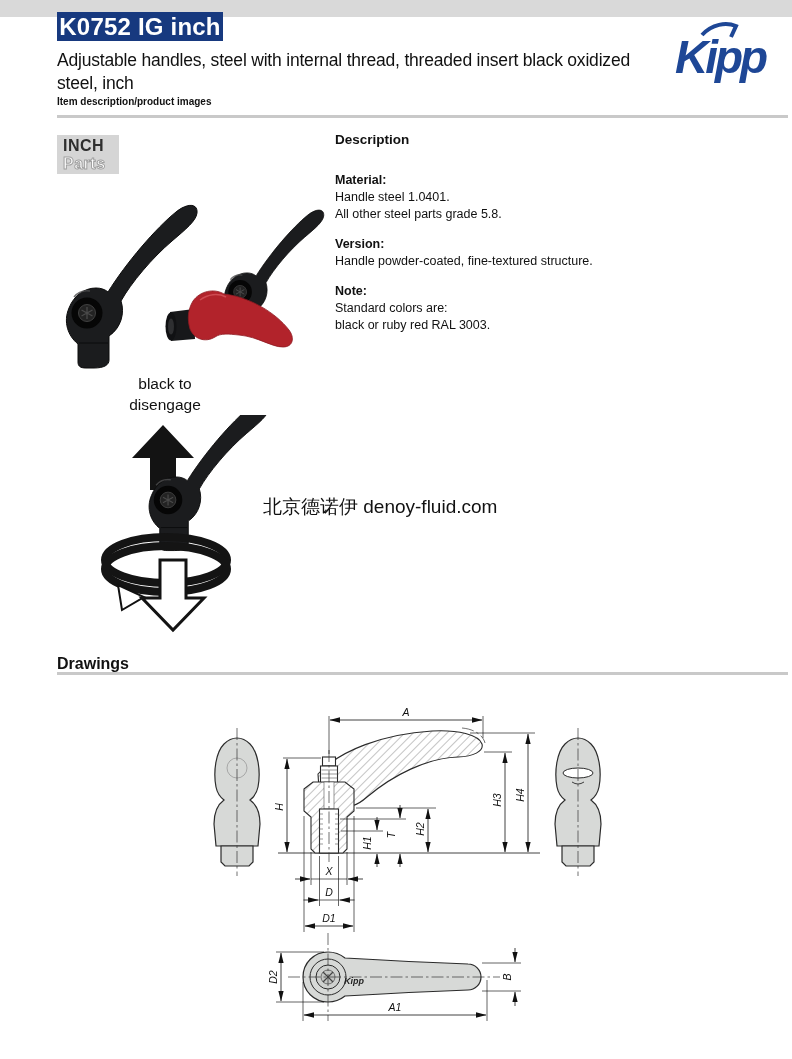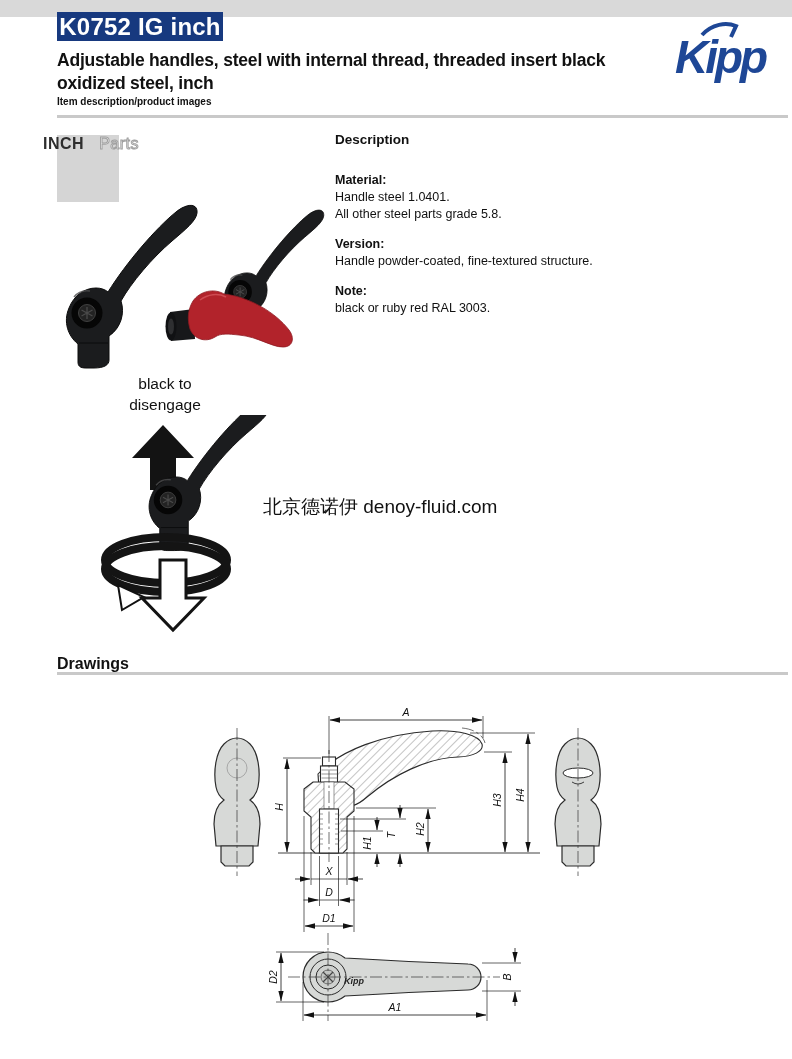--- a/index.html
+++ b/index.html
@@ -11,34 +11,34 @@
   .abs{position:absolute;}
   .top-band{left:0;top:0;width:792px;height:17px;background:#d9d9d9;}
   .code-badge{
     left:57px;top:12px;width:166px;height:29px;background:#17397f;
     color:#fff;font-weight:bold;font-size:24px;
     display:flex;align-items:center;justify-content:center;letter-spacing:.2px;
   }
   .brand-logo{left:672px;top:20px;width:96px;height:64px;}
   .page-title{
     left:57px;top:49px;width:614px;margin:0;
-    font-size:17.5px;line-height:23px;font-weight:bold;letter-spacing:-.2px;
+    font-size:17.5px;line-height:23px;font-weight:normal;letter-spacing:-.2px;
   }
   .section-label{left:57px;top:96px;font-size:10px;font-weight:bold;}
   .rule{left:57px;width:731px;height:3px;background:#c9c9c9;}
   .rule-1{top:115px;}
   .rule-2{top:672px;}
   .inch-badge{
-    left:57px;top:135px;width:62px;height:67px;background:#d5d5d5;
-    display:flex;justify-content:center;padding-left:6px;box-sizing:border-box;
+    left:57px;top:135px;width:62px;height:39px;background:#d5d5d5;
+    display:flex;flex-direction:column;justify-content:center;padding-left:6px;box-sizing:border-box;
   }
   .inch-top{font-size:16px;font-weight:bold;color:#2e2e2e;letter-spacing:.5px;line-height:18px;}
   .inch-bottom{
-    font-size:16px;font-weight:normal;line-height:18px;letter-spacing:.5px;
-    color:#fff;margin-left:15px;-webkit-text-stroke:1px #a0a0a0;
+    font-size:16px;font-weight:bold;line-height:18px;letter-spacing:.5px;
+    color:#fff;-webkit-text-stroke:1px #a0a0a0;
   }
   .description{left:335px;top:131px;width:330px;font-size:12.5px;line-height:17px;}
   .description h2{margin:0 0 24px 0;font-size:13.5px;font-weight:bold;}
   .description p{margin:0;}
   .description .lbl{margin-top:13px;font-weight:bold;}
   .lift-caption{left:95px;top:373px;width:140px;text-align:center;font-size:15.5px;line-height:21px;}
   .watermark{left:263px;top:494px;font-size:19px;font-weight:normal;white-space:nowrap;}
   .drawings-heading{left:57px;top:655px;font-size:16px;font-weight:bold;}
 
   
@@ -121,20 +121,21 @@
 <div class="abs watermark">北京德诺伊 denoy-fluid.com</div>
 
 <div class="abs description">
   <h2>Description</h2>
   <p class="lbl">Material:</p>
   <p>Handle steel 1.0401.</p>
   <p>All other steel parts grade 5.8.</p>
   <p class="lbl">Version:</p>
   <p>Handle powder-coated, fine-textured structure.</p>
   <p class="lbl">Note:</p>
+  <p>Standard colors are:</p>
   <p>black or ruby red RAL 3003.</p>
 </div>
 
 <div class="abs drawings-heading">Drawings</div>
 <div class="abs rule rule-2"></div>
 
 <svg class="abs" style="left:0;top:700px" width="792" height="335" viewBox="0 700 792 335">
   <defs>
     <pattern id="hatch" width="6" height="6" patternUnits="userSpaceOnUse" patternTransform="rotate(45)">
       <rect width="6" height="6" fill="#fff"></rect>

